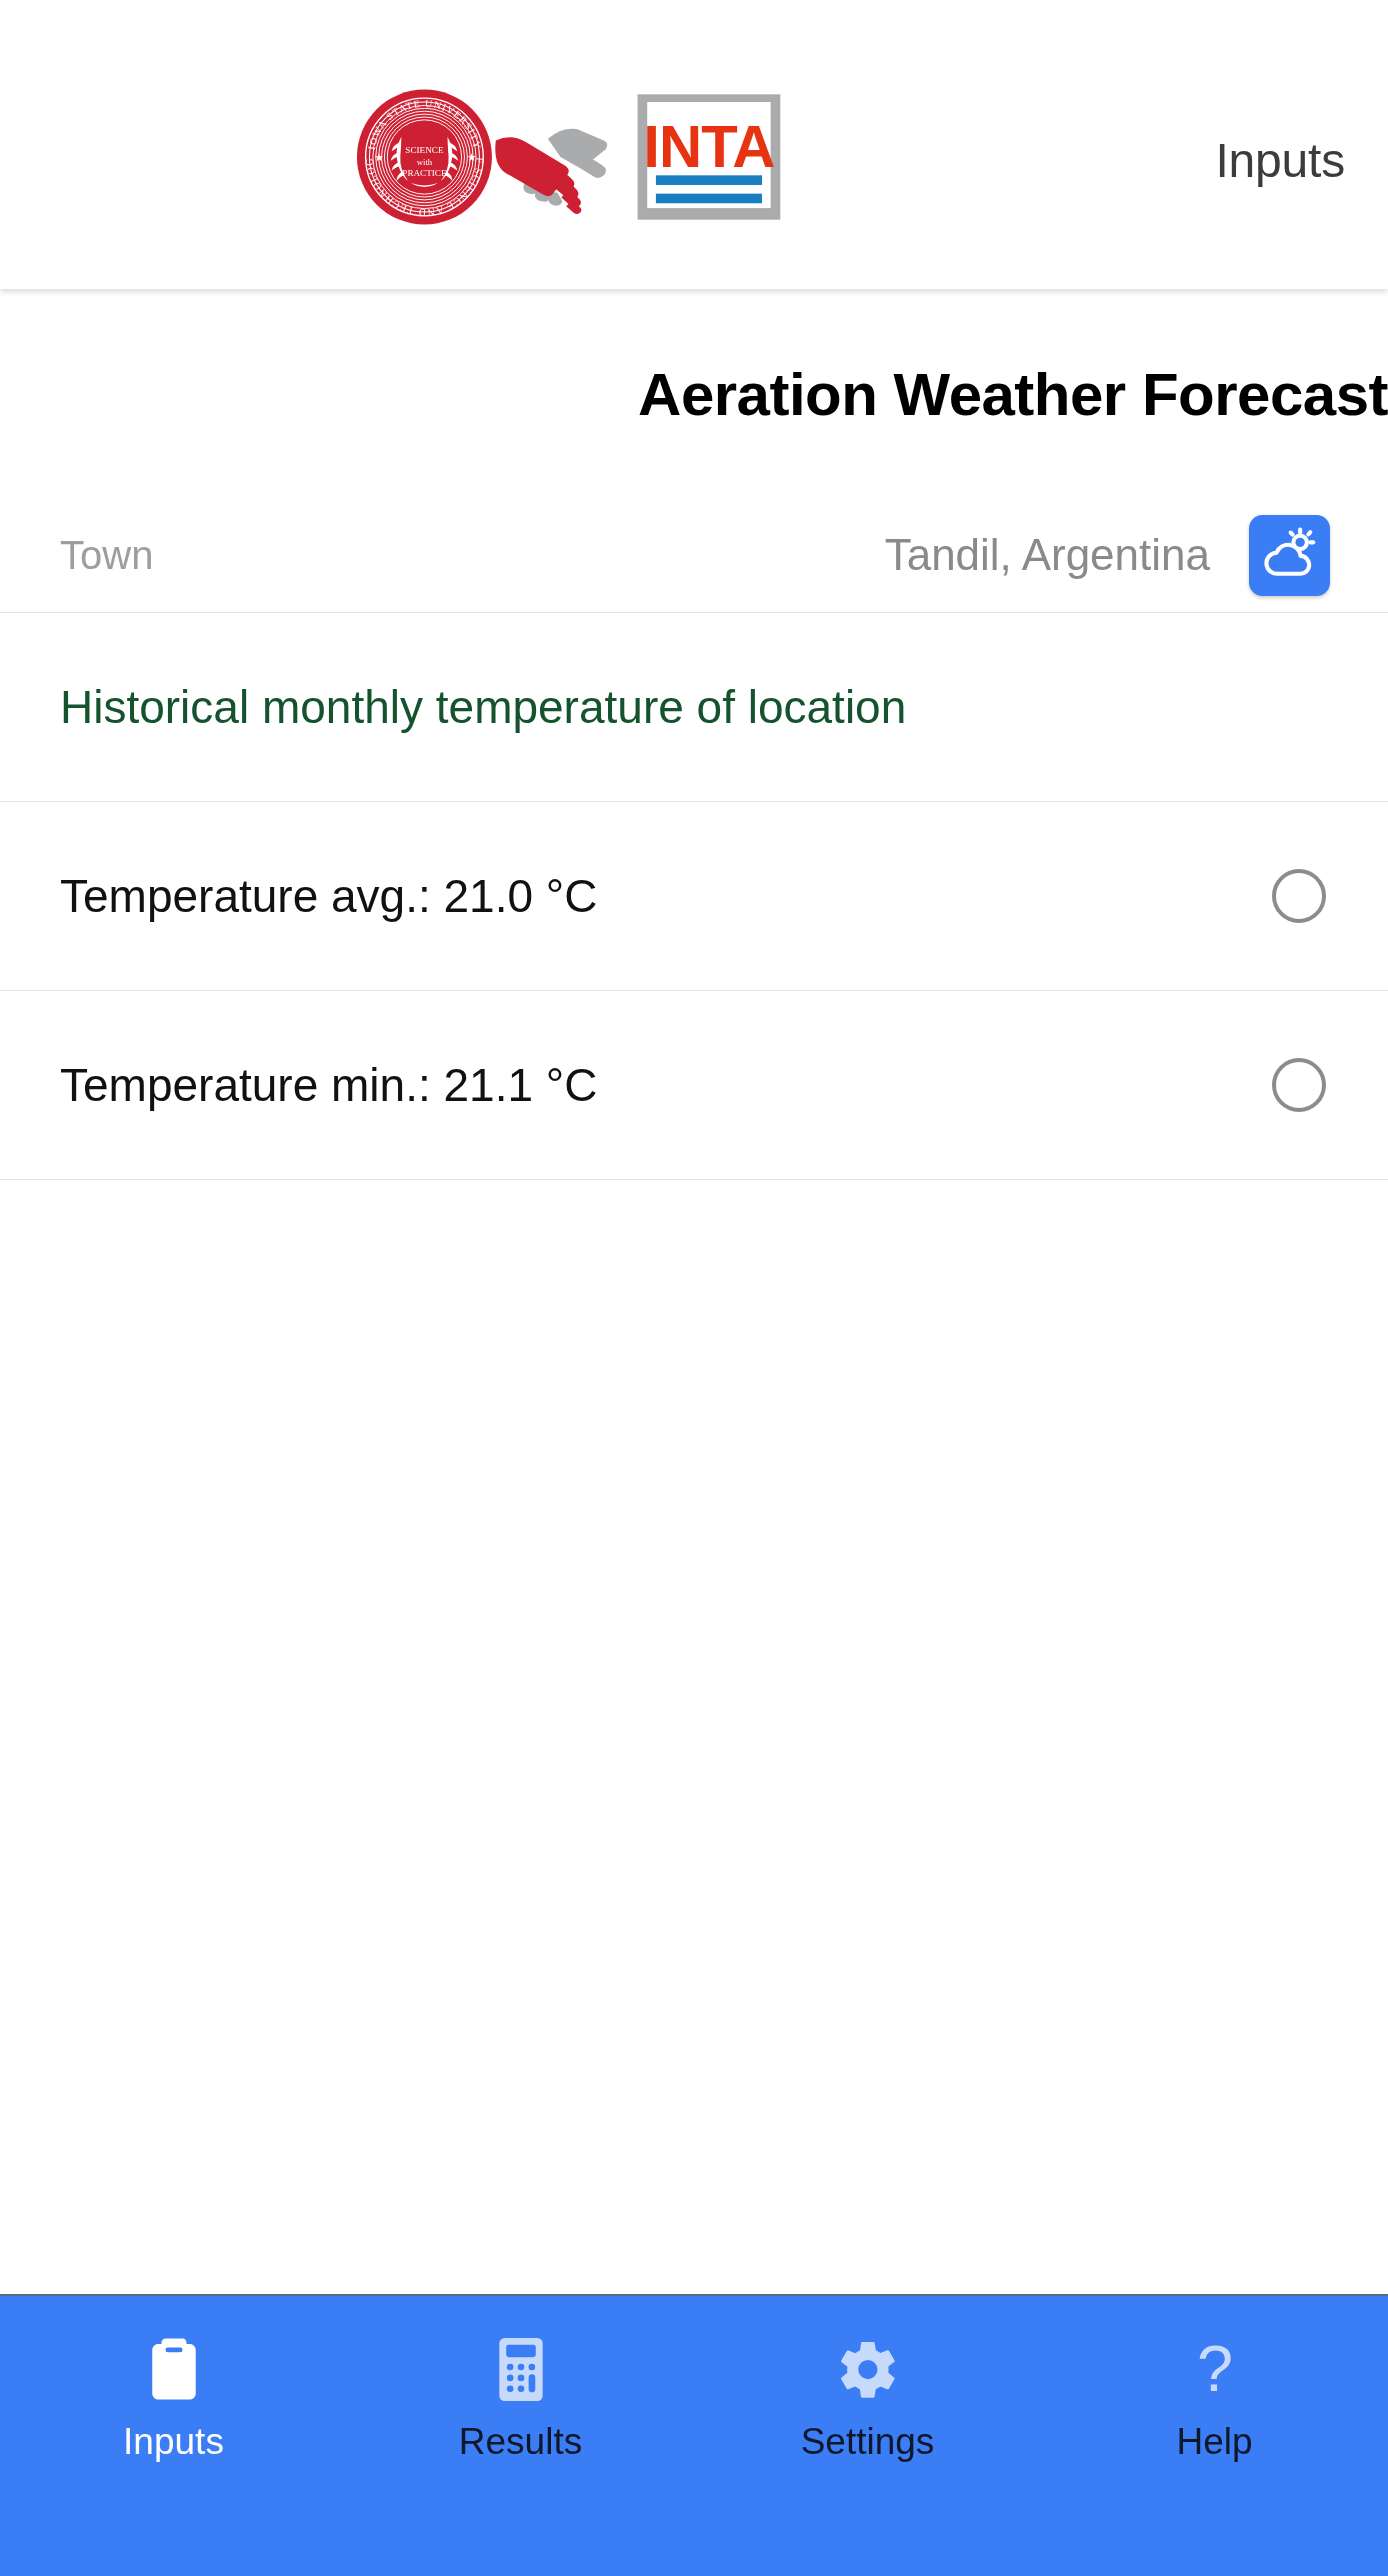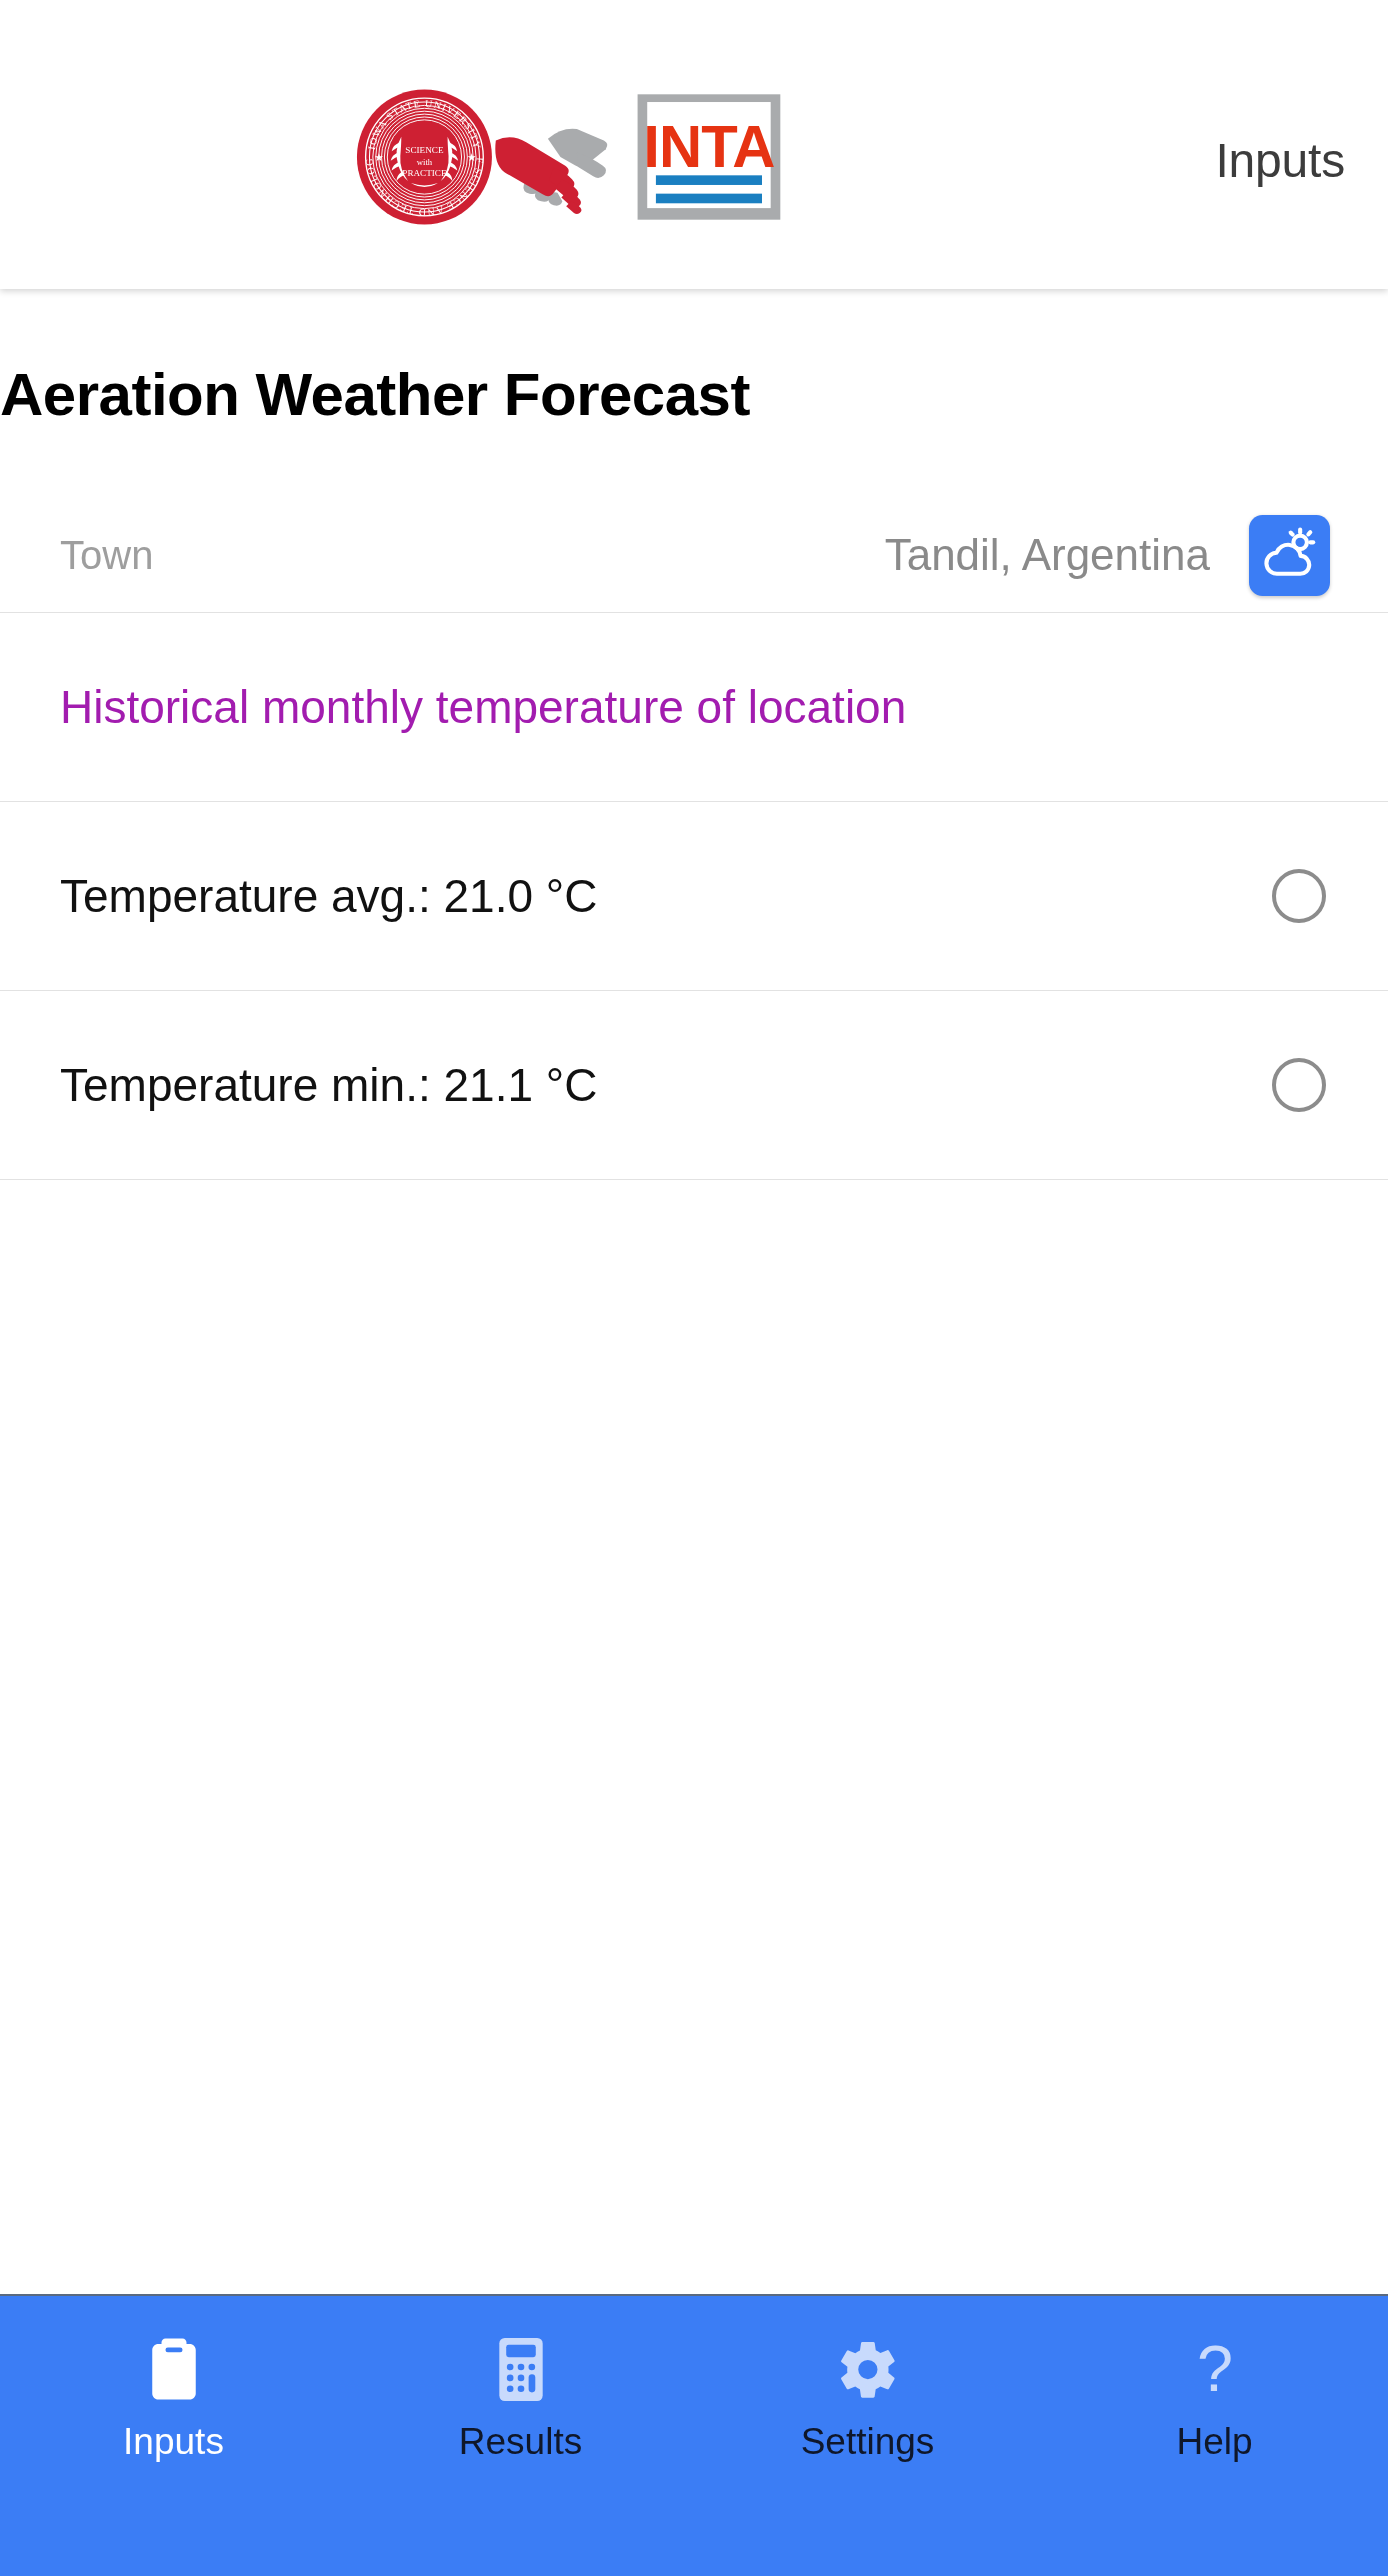--- a/index.html
+++ b/index.html
@@ -58,21 +58,21 @@
     background: #ffffff;
     display: flex;
     flex-direction: column;
     min-height: 0;
   }
 
   .page-title {
     font-size: 60px;
     font-weight: bold;
     color: #000000;
-    text-align: left;
+    text-align: right;
     letter-spacing: -0.5px;
     padding-top: 71px;
     padding-bottom: 69px;
   }
 
   .row {
     position: relative;
     display: flex;
     align-items: center;
     height: 189px;
@@ -103,21 +103,21 @@
   }
 
   .row-text-dark {
     font-size: 46px;
     color: #111111;
     white-space: nowrap;
   }
 
   .row-text-muted {
     font-size: 46px;
-    color: #a21caf;
+    color: #14532d;
     white-space: nowrap;
   }
 
   .row-spacer { flex: 1 1 auto; }
 
   
   .circle-indicator {
     width: 54px;
     height: 54px;
     border-radius: 50%;

